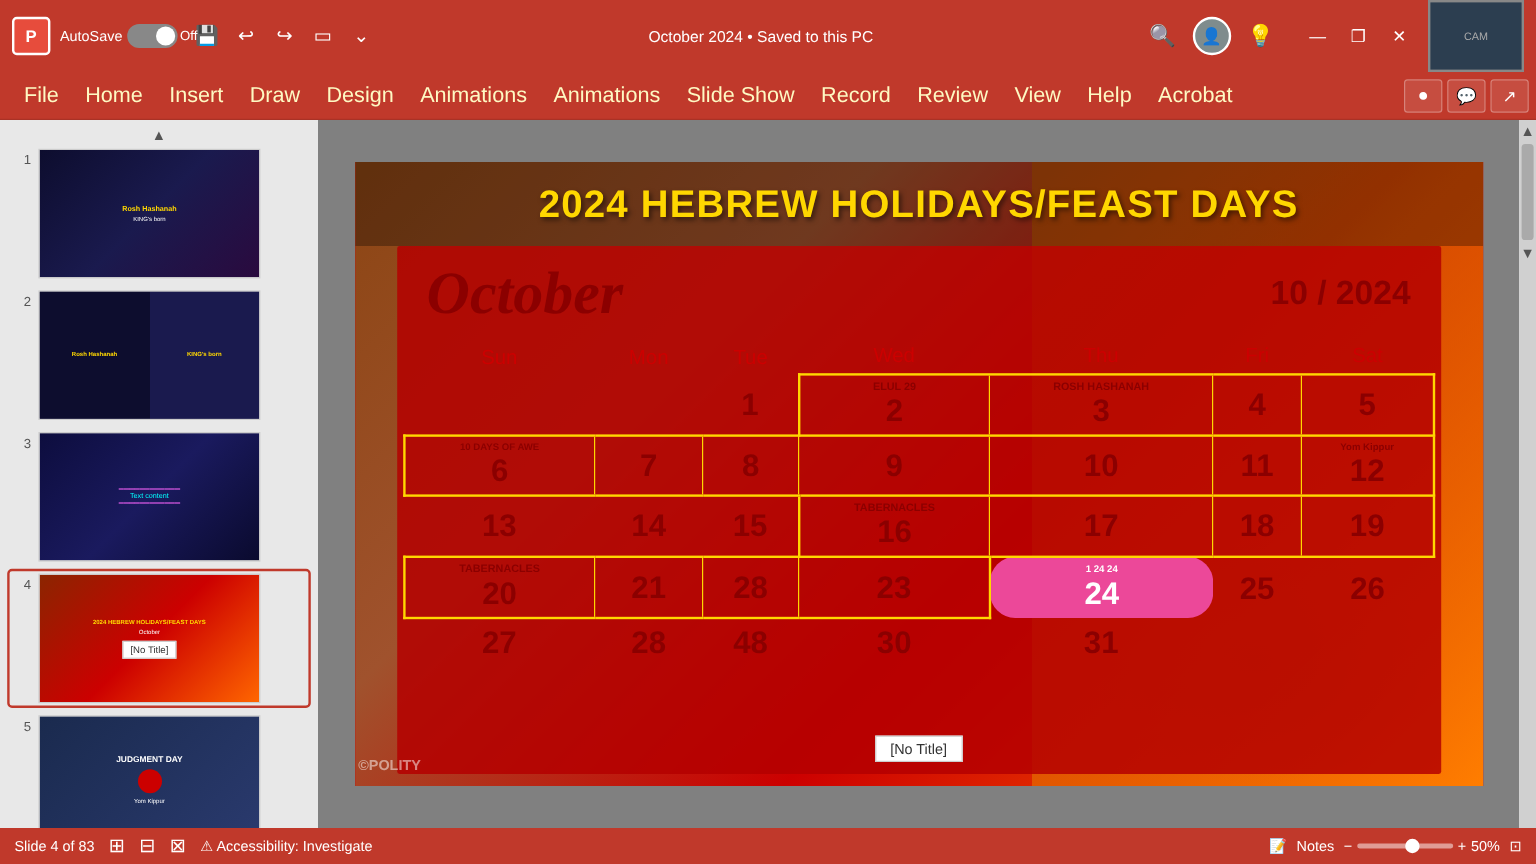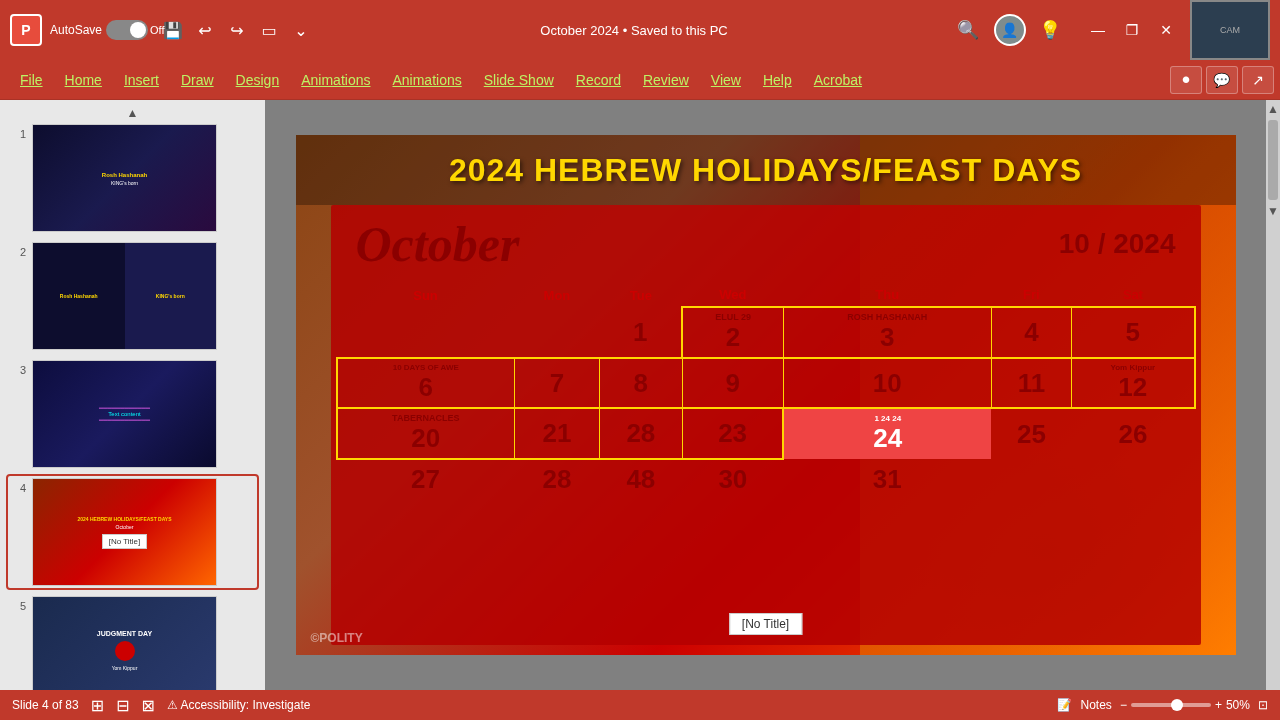--- a/index.html
+++ b/index.html
@@ -85,26 +85,26 @@
       height: 40px;
       background: #c0392b;
       display: flex;
       align-items: center;
       padding: 0 0 0 10px;
       gap: 2px;
       border-bottom: 1px solid #a93226;
     }
     .ribbon-item {
       padding: 4px 10px;
-      color: #bef264;
-      font-size: 14px;
+      color: #fef9c3;
+      font-size: 18px;
       cursor: pointer;
       border-radius: 3px;
       height: 32px;
-      display: flex; align-items: center; text-decoration: underline;
+      display: flex; align-items: center;
     }
     .ribbon-right {
       margin-left: auto;
       display: flex; align-items: center; gap: 4px; padding-right: 6px;
     }
     .ribbon-btn {
       width: 32px; height: 28px;
       background: rgba(255,255,255,0.1);
       border: 1px solid rgba(255,255,255,0.3);
       border-radius: 3px;
@@ -218,24 +218,24 @@
       font-size: 28px;
       font-weight: bold;
     }
 
     .cal-table {
       width: 100%;
       border-collapse: collapse;
     }
     .cal-table th {
       color: #cc0000;
-      font-size: 13px;
+      font-size: 17px;
       text-align: center;
       padding: 4px;
-      font-weight: bold;
+      font-weight: normal;
     }
     .cal-table td {
       color: #8B0000;
       font-size: 28px;
       font-weight: bold;
       text-align: center;
       padding: 4px 2px;
       position: relative;
     }
 
@@ -248,21 +248,21 @@
       border: 1px solid #ccc;
       padding: 4px 12px;
       font-size: 13px;
       color: #333;
       white-space: nowrap;
     }
 
     .watermark {
       position: absolute;
       bottom: 10px;
-      left: 15px;
+      left: 3px;
       color: rgba(255,255,255,0.5);
       font-size: 12px;
       font-weight: bold;
     }
 
     
     #right-scrollbar {
       width: 14px;
       background: #d0d0d0;
       display: flex; flex-direction: column; align-items: center; padding: 2px 0;
@@ -517,30 +517,42 @@
               <td class="num-cell" style="border: 2px solid #FFD700; border-left:1px solid #FFD700; border-right:1px solid #FFD700;">8</td>
               <td class="num-cell" style="border: 2px solid #FFD700; border-left:1px solid #FFD700; border-right:1px solid #FFD700;">9</td>
               <td class="num-cell" style="border: 2px solid #FFD700; border-left:1px solid #FFD700; border-right:1px solid #FFD700;">10</td>
               <td class="num-cell" style="border: 2px solid #FFD700; border-left:1px solid #FFD700; border-right:1px solid #FFD700;">11</td>
               <td class="num-cell" style="border: 2px solid #FFD700; border-left:1px solid #FFD700;">
                 <span style="font-size:8px; font-weight:bold; color:#8B0000; display:block;">Yom Kippur</span>
                 12
               </td>
             </tr>
 
+            <tr>
+              <td class="num-cell">13</td>
+              <td class="num-cell">14</td>
+              <td class="num-cell">15</td>
+              <td class="num-cell" style="border: 2px solid #FFD700; border-right:1px solid #FFD700;">
+                <span style="font-size:9px; font-weight:bold; color:#8B0000; display:block;">TABERNACLES</span>
+                16
+              </td>
+              <td class="num-cell" style="border: 2px solid #FFD700; border-left:1px solid #FFD700; border-right:1px solid #FFD700;">17</td>
+              <td class="num-cell" style="border: 2px solid #FFD700; border-left:1px solid #FFD700; border-right:1px solid #FFD700;">18</td>
+              <td class="num-cell" style="border: 2px solid #FFD700; border-left:1px solid #FFD700;">19</td>
+            </tr>
 
             <tr>
               <td class="num-cell" style="border: 2px solid #FFD700; border-right:1px solid #FFD700;">
                 <span style="font-size:9px; font-weight:bold; color:#8B0000; display:block;">TABERNACLES</span>
                 20
               </td>
               <td class="num-cell" style="border: 2px solid #FFD700; border-left:1px solid #FFD700; border-right:1px solid #FFD700;">21</td>
               <td class="num-cell" style="border: 2px solid #FFD700; border-left:1px solid #FFD700; border-right:1px solid #FFD700;">28</td>
               <td class="num-cell" style="border: 2px solid #FFD700; border-left:1px solid #FFD700;">23</td>
-              <td class="num-cell dark-bg" style="background: #ef4444; color:white;">
+              <td class="num-cell dark-bg" style="background: #ec4899; color:white;border-radius:21px;">
                 <span style="font-size:8px; color:white; display:block;">1 24 24</span>
                 24
               </td>
               <td class="num-cell">25</td>
               <td class="num-cell">26</td>
             </tr>
 
             <tr>
               <td class="num-cell">27</td>
               <td class="num-cell">28</td>

